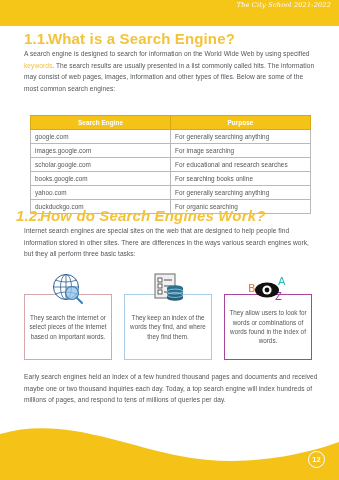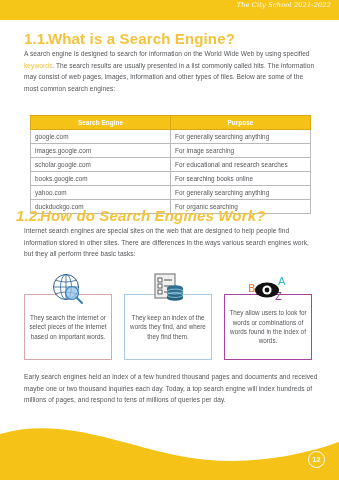--- a/index.html
+++ b/index.html
@@ -21,21 +21,21 @@
     background: #ffffff;
     overflow: hidden;
   }
 
   
   .header-bar {
     position: absolute;
     top: 0;
     left: 0;
     width: 339px;
-    height: 20px;
+    height: 26px;
     background: #f5c518;
   }
   .header-title {
     position: absolute;
     right: 8px;
     top: 1px;
     font-family: "DejaVu Serif", serif;
     font-style: italic;
     font-size: 6.5px;
     color: #ffffff;

